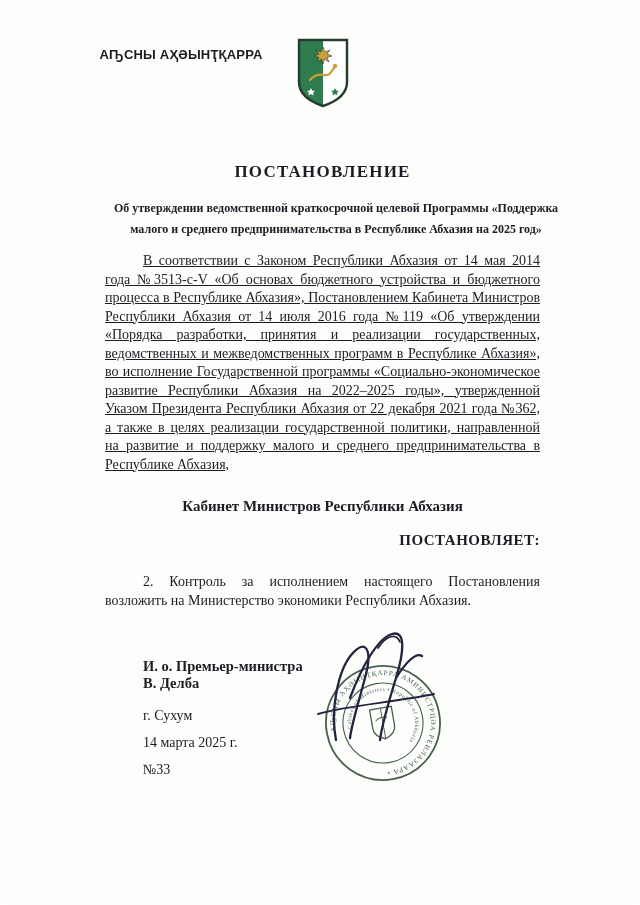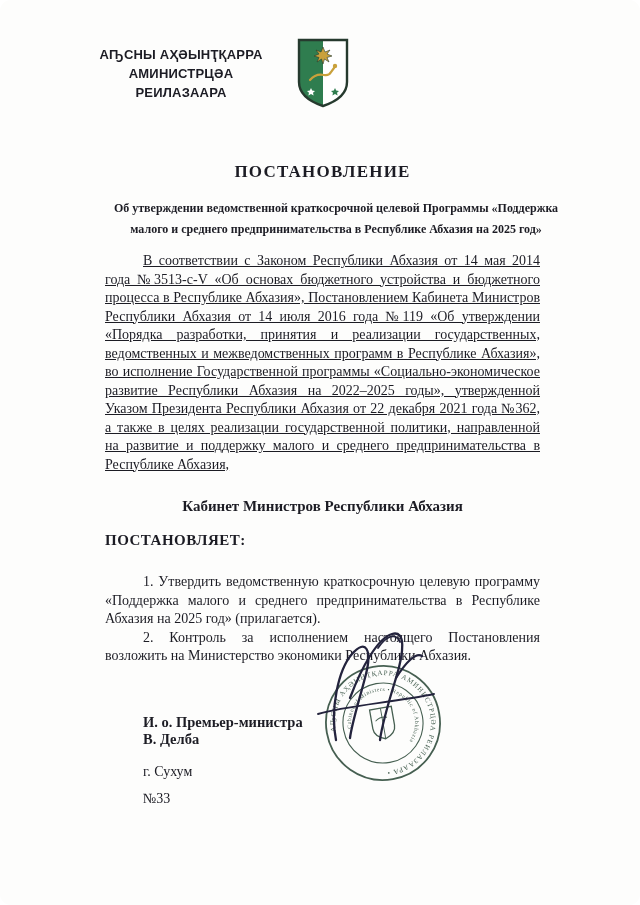--- a/index.html
+++ b/index.html
@@ -69,21 +69,21 @@
   }
   .preamble { margin-top: 12px; text-decoration: underline; }
   .authority {
     margin: 24px 0 0 0;
     text-align: center;
     font-weight: bold;
     font-size: 15px;
   }
   .resolves {
     margin: 17px 0 0 0;
-    text-align: left;
+    text-align: right;
     font-weight: bold;
     font-size: 15px;
     letter-spacing: 0.5px;
   }
   .items { margin-top: 24px; }
   
   .sig-row {
     margin-top: 48px;
     display: flex;
     justify-content: space-between;
@@ -117,21 +117,20 @@
   }
 </style>
 </head>
 <body>
 
 <div class="page">
 
   <header class="doc-header">
     <div class="h-left">
       <div>АҦСНЫ АҲӘЫНҬҚАРРА</div>
-      <div>АМИНИСТРЦӘА РЕИЛАЗААРА</div>
     </div>
     <div class="h-emblem">
       <svg width="52" height="70" viewBox="0 0 52 70" aria-hidden="true">
         <path d="M26 2 H2 v42 q0 16 24 24 z" fill="#2f7d4f"></path>
         <path d="M26 2 h24 v42 q0 16 -24 24 z" fill="#ffffff"></path>
         <path d="M2 2 h48 v42 q0 16 -24 24 q-24 -8 -24 -24 z" fill="none" stroke="#263a2e" stroke-width="2.4"></path>
         <polygon points="26,9 28,14 33,12 30,16 35,18 30,19.5 32,24 27.5,21 26,26 24.5,21 20,24 22,19.5 17,18 22,16 19,12 24,14" fill="#c9a13b" stroke="#263a2e" stroke-width="0.6"></polygon>
         <path d="M13 42 q6 -7 14 -5 q5 1 7 -3 l3 -4" fill="none" stroke="#c9a13b" stroke-width="2.2" stroke-linecap="round"></path>
         <circle cx="38" cy="28" r="2.2" fill="#c9a13b"></circle>
         <polygon points="14,50 15.2,52.6 18,52.9 16,54.7 16.6,57.4 14,56 11.4,57.4 12,54.7 10,52.9 12.8,52.6" fill="#ffffff"></polygon>
@@ -142,31 +141,31 @@
 
   <h1 class="doc-title">ПОСТАНОВЛЕНИЕ</h1>
   <p class="doc-subtitle">Об утверждении ведомственной краткосрочной целевой Программы «Поддержка малого и среднего предпринимательства в Республике Абхазия на 2025 год»</p>
 
   <p class="para preamble">В соответствии с Законом Республики Абхазия от 14 мая 2014 года №3513-с-V «Об основах бюджетного устройства и бюджетного процесса в Республике Абхазия», Постановлением Кабинета Министров Республики Абхазия от 14 июля 2016 года №119 «Об утверждении «Порядка разработки, принятия и реализации государственных, ведомственных и межведомственных программ в Республике Абхазия», во исполнение Государственной программы «Социально-экономическое развитие Республики Абхазия на 2022–2025 годы», утвержденной Указом Президента Республики Абхазия от 22 декабря 2021 года №362, а также в целях реализации государственной политики, направленной на развитие и поддержку малого и среднего предпринимательства в Республике Абхазия,</p>
 
   <p class="authority">Кабинет Министров Республики Абхазия</p>
   <p class="resolves">ПОСТАНОВЛЯЕТ:</p>
 
   <div class="items">
-    <p class="para">1. Утвердить ведомственную краткосрочную целевую программу «Поддержка малого и среднего предпринимательства в Республике Абхазия на 2025 год» (прилагается).</p>
     <p class="para">2. Контроль за исполнением настоящего Постановления возложить на Министерство экономики Республики Абхазия.</p>
   </div>
 
   <div class="sig-row">
     <span>И. о. Премьер-министра</span>
     <span>В. Делба</span>
   </div>
 
   <div class="footer-block">
     <div>г. Сухум</div>
+    <div>14 марта 2025 г.</div>
     <div>№33</div>
   </div>
 
   <svg class="stamp-svg" viewBox="0 0 122 122" aria-hidden="true">
     <g transform="rotate(-10 61 61)" fill="none" stroke="#2d4a3a">
       <circle cx="61" cy="61" r="57" stroke-width="1.8"></circle>
       <circle cx="61" cy="61" r="40" stroke-width="1.1"></circle>
       <defs>
         <path id="ringOuter" d="M13 61 a48 48 0 1 1 96 0 a48 48 0 1 1 -96 0"></path>
         <path id="ringInner" d="M29 61 a32 32 0 1 1 64 0 a32 32 0 1 1 -64 0"></path>

